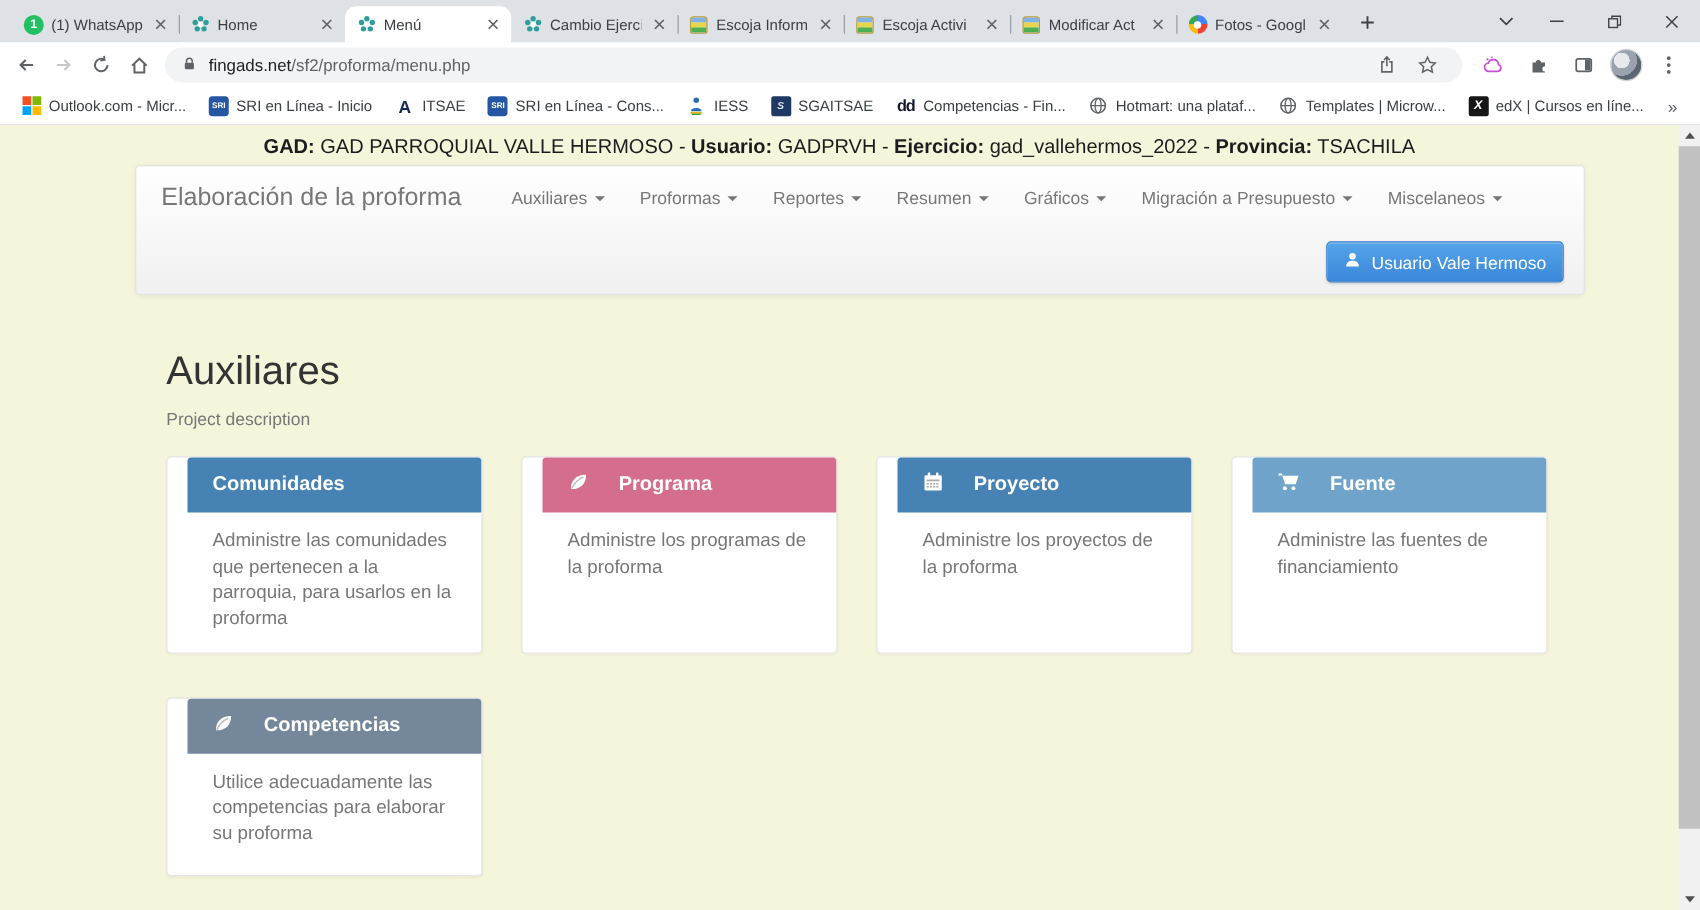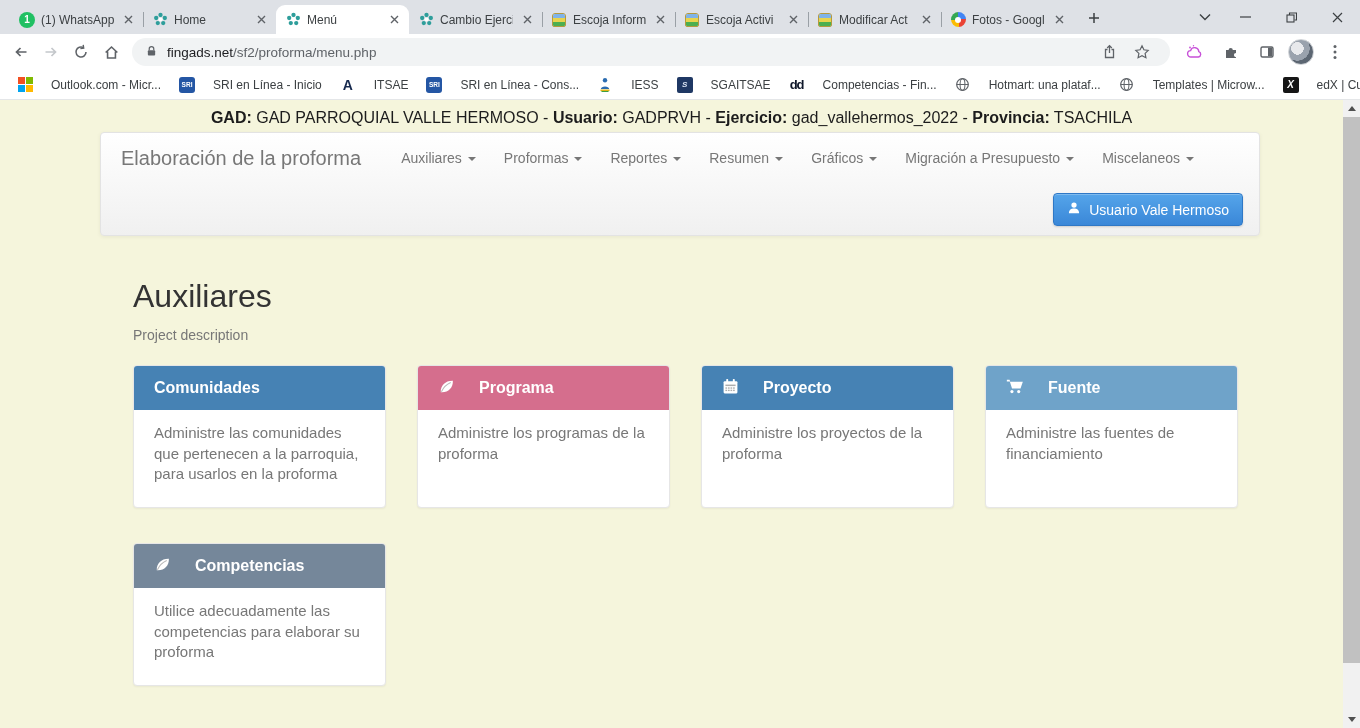--- a/index.html
+++ b/index.html
@@ -23,21 +23,21 @@
 
   .toolbar { height:36px; background:#fff; display:flex; align-items:center; padding:0 6px; }
   .navbtn { width:30px; height:30px; display:flex; align-items:center; justify-content:center; border-radius:15px; flex:0 0 auto; }
   .omnibox { flex:1 1 auto; height:28px; background:#f1f3f4; border-radius:14px; display:flex; align-items:center; gap:9px; padding:0 13px; margin:0 6px; font-size:13.5px; }
   .url-domain { color:#202124; } .url-path { color:#5f6368; }
   .omni-actions { display:flex; align-items:center; gap:2px; margin-left:auto; }
   .toolbar-right { display:flex; align-items:center; gap:6px; flex:0 0 auto; padding:0 4px; }
   .avatar { width:26px; height:26px; border-radius:13px; background:radial-gradient(circle at 35% 35%, #e8e9ec 0 28%, #9aa2ad 29% 55%, #5c6672 56% 100%); border:1px solid #cfd2d6; }
 
   .bookmarks { height:30px; background:#fff; border-bottom:1px solid #e4e6e8; display:flex; align-items:center; padding:0 10px; gap:4px; }
-  .bm { display:flex; align-items:center; gap:18px; font-size:12px; color:#3c4043; padding:3px 7px; border-radius:4px; white-space:nowrap; }
+  .bm { display:flex; align-items:center; gap:6px; font-size:12px; color:#3c4043; padding:3px 7px; border-radius:4px; white-space:nowrap; }
   .bm-ic { width:16px; height:16px; display:flex; align-items:center; justify-content:center; font-weight:bold; }
   .bm-overflow { margin-left:auto; color:#5f6368; font-size:14px; padding:0 8px; }
   .ms-grid { display:grid; grid-template-columns:7px 7px; grid-template-rows:7px 7px; gap:1px; }
   .ms-grid i { display:block; }
   .sri-ic { background:#2456a4; color:#fff; font-size:6.5px; font-weight:bold; width:16px; height:16px; border-radius:3px; display:flex; align-items:center; justify-content:center; font-style:normal; }
   .itsae-ic { color:#16294e; font-size:14px; font-weight:bold; }
   .sga-ic { background:#1f3864; color:#dce6f5; font-size:8px; width:16px; height:16px; border-radius:2px; display:flex; align-items:center; justify-content:center; }
   .dd-ic { color:#0f172a; font-size:13px; font-weight:bold; letter-spacing:-1px; }
   .edx-ic { background:#161616; color:#fff; font-size:10px; font-weight:bold; width:16px; height:16px; border-radius:2px; display:flex; align-items:center; justify-content:center; }
   .gphotos { width:15px; height:15px; border-radius:50%;
@@ -45,38 +45,38 @@
   .gphotos::after { content:""; position:absolute; inset:4.5px; background:#fff; border-radius:50%; }
   .wa-ic { width:16px; height:16px; border-radius:50%; background:#21c063; color:#fff; font-size:10px; font-weight:bold; display:flex; align-items:center; justify-content:center; }
   .gad-ic { width:14px; height:14px; border-radius:3px 3px 2px 2px; overflow:hidden; display:flex; flex-direction:column; border:1px solid #b59a3c; }
   .gad-ic i { display:block; flex:1; }
 
   
   .page { position:relative; height:628px; background:#f5f5dc; overflow:hidden; }
   .gad-bar { padding:9px 17px 0 0; text-align:center; font-size:16px; color:#1c1c1c; }
   .gad-bar b { font-weight:bold; }
 
-  .nav-panel { position:absolute; left:100px; top:32px; width:1160px; height:104px;
+  .nav-panel { position:absolute; left:108px; top:32px; width:1160px; height:104px;
                background:linear-gradient(#ffffff, #f0f0f0); border:1px solid #e3e3e3; border-radius:4px;
                box-shadow:0 1px 4px rgba(0,0,0,.06); }
   .nav-row1 { height:50px; display:flex; align-items:center; padding:0 20px; }
   .brand { font-size:20px; color:#777; margin-right:26px; white-space:nowrap; }
   .nav-item { font-size:14px; color:#777; padding:0 14px; display:flex; align-items:center; gap:6px; white-space:nowrap; cursor:pointer; }
   .caret { width:0; height:0; border-top:4px solid #777; border-left:4px solid transparent; border-right:4px solid transparent; margin-top:2px; }
   .nav-row2 { height:52px; display:flex; align-items:center; justify-content:flex-end; padding:0 16px; }
   .user-btn { display:flex; align-items:flex-end; gap:8px; color:#fff; font-size:14px;
               background:linear-gradient(#55a5ea, #3a87d8); border:1px solid #2f78c6; border-radius:4px;
               padding:7px 13px; box-shadow:inset 0 1px 0 rgba(255,255,255,.25), 0 1px 2px rgba(0,0,0,.15); cursor:pointer; }
 
   .main { position:absolute; left:133px; top:178px; width:1108px; }
   .page-title { font-size:32px; font-weight:400; color:#333; }
   .page-subtitle { font-size:14px; color:#777; margin-top:12px; }
   .cards { display:flex; flex-wrap:wrap; gap:35px 31px; margin-top:22px; }
   .card { width:253px; min-height:143px; background:#fff; border:1px solid #e6e6e6; border-radius:4px;
-          box-shadow:0 1px 2px rgba(0,0,0,.05); }
+          box-shadow:0 1px 2px rgba(0,0,0,.05);padding-left:16px; }
   .card-header { height:44px; border-radius:3px 3px 0 0; display:flex; align-items:center; gap:24px;
                  padding:0 20px; color:#fff; font-size:16px; font-weight:bold; cursor:pointer; }
   .card-body { padding:13px 20px 16px; font-size:15px; color:#777; line-height:1.38; }
 
   
   .scrollbar { position:absolute; right:0; top:0; width:17px; height:628px; background:#f1f1f1; }
   .sb-arrow { position:absolute; left:0; width:17px; height:17px; display:flex; align-items:center; justify-content:center; }
   .sb-up { top:0; } .sb-down { bottom:0; }
   .tri-up { width:0; height:0; border-bottom:5px solid #505050; border-left:4px solid transparent; border-right:4px solid transparent; }
   .tri-down { width:0; height:0; border-top:5px solid #505050; border-left:4px solid transparent; border-right:4px solid transparent; }

